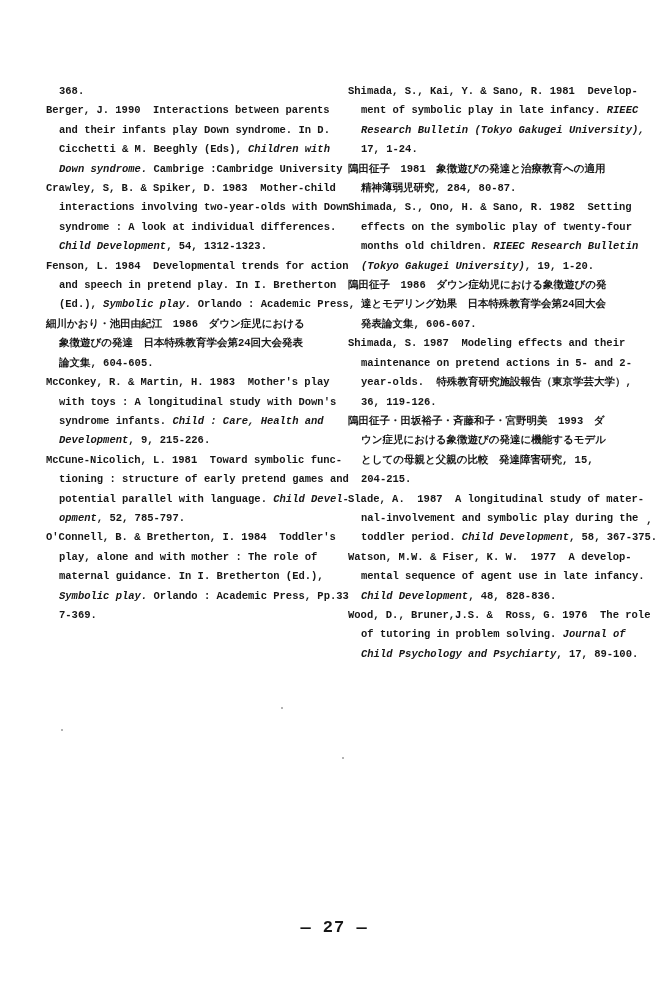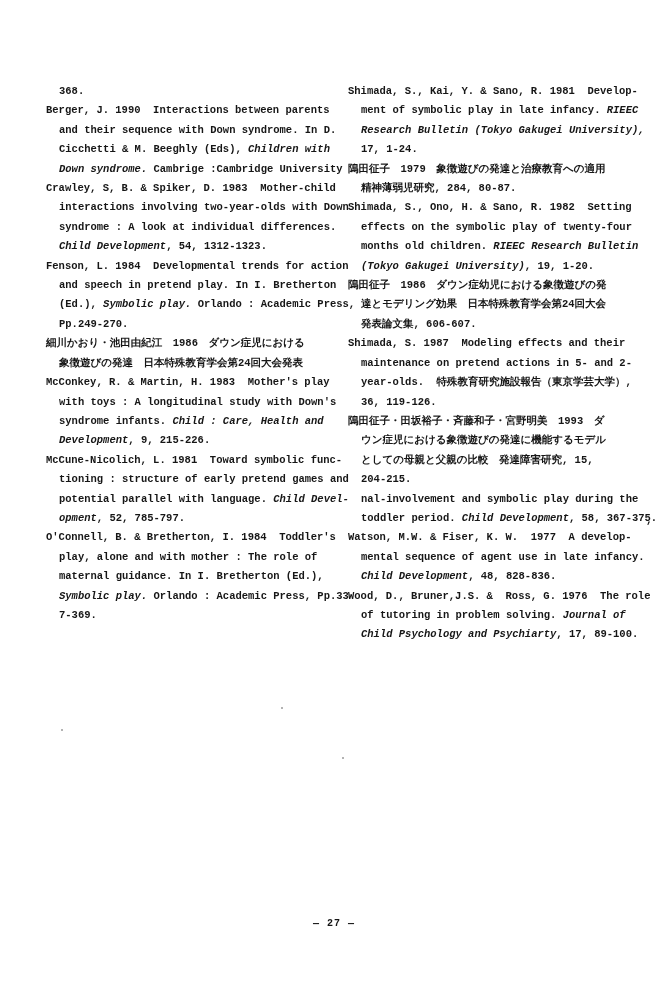--- a/index.html
+++ b/index.html
@@ -31,21 +31,21 @@
   #col-right { left: 348px; }
   .line { white-space: pre; }
   .line.cont { padding-left: 13px; }
   .it { font-style: italic; margin-top: 20px; }
   .page-number {
     position: absolute;
     top: 918px;
     left: 0;
     right: 0;
     text-align: center;
-    font-size: 10px;
+    font-size: 17px;
     font-weight: bold;
     letter-spacing: 1px;
     font-family: "Liberation Mono", "DejaVu Sans Mono", monospace;
   }
   .artifact-comma {
     position: absolute;
     font-size: 11px;
     font-weight: bold;
     line-height: 11px;
     font-family: "Liberation Mono", "DejaVu Sans Mono", monospace;
@@ -62,39 +62,39 @@
 </head>
 <body>
 
 <div class="page" style="color: rgb(22, 22, 22); background: rgb(255, 255, 255);">
   <div class="col" id="col-left">
       <div class="entry">
         <div class="line cont"><span>368.</span></div>
       </div>
       <div class="entry">
         <div class="line"><span>Berger, J. 1990  Interactions between parents</span></div>
-        <div class="line cont"><span>and their sequence with Down syndrome. In D.</span></div>
+        <div class="line cont"><span>and their infants play Down syndrome. In D.</span></div>
         <div class="line cont"><span>Cicchetti &amp; M. Beeghly (Eds), </span><span class="it">Children with</span></div>
         <div class="line cont"><span class="it">Down syndrome.</span><span> Cambrige :Cambridge University</span></div>
       </div>
       <div class="entry">
         <div class="line"><span>Crawley, S, B. &amp; Spiker, D. 1983  Mother-child</span></div>
         <div class="line cont"><span>interactions involving two-year-olds with Down</span></div>
         <div class="line cont"><span>syndrome : A look at individual differences.</span></div>
         <div class="line cont"><span class="it">Child Development</span><span>, 54, 1312-1323.</span></div>
       </div>
       <div class="entry">
         <div class="line"><span>Fenson, L. 1984  Developmental trends for action</span></div>
         <div class="line cont"><span>and speech in pretend play. In I. Bretherton</span></div>
         <div class="line cont"><span>(Ed.), </span><span class="it">Symbolic play.</span><span> Orlando : Academic Press,</span></div>
-        <div class="line cont"><span>Pp.249-270.</span></div>
       </div>
       <div class="entry">
         <div class="line"><span>細川かおり・池田由紀江　1986　ダウン症児における</span></div>
         <div class="line cont"><span>象徴遊びの発達　日本特殊教育学会第24回大会発表</span></div>
+        <div class="line cont"><span>論文集, 604-605.</span></div>
       </div>
       <div class="entry">
         <div class="line"><span>McConkey, R. &amp; Martin, H. 1983  Mother's play</span></div>
         <div class="line cont"><span>with toys : A longitudinal study with Down's</span></div>
         <div class="line cont"><span>syndrome infants. </span><span class="it">Child : Care, Health and</span></div>
         <div class="line cont"><span class="it">Development</span><span>, 9, 215-226.</span></div>
       </div>
       <div class="entry">
         <div class="line"><span>McCune-Nicolich, L. 1981  Toward symbolic func-</span></div>
         <div class="line cont"><span>tioning : structure of early pretend games and</span></div>
@@ -110,21 +110,21 @@
       </div>
     </div>
   <div class="col" id="col-right">
       <div class="entry">
         <div class="line"><span>Shimada, S., Kai, Y. &amp; Sano, R. 1981  Develop-</span></div>
         <div class="line cont"><span>ment of symbolic play in late infancy. </span><span class="it">RIEEC</span></div>
         <div class="line cont"><span class="it">Research Bulletin (Tokyo Gakugei University),</span></div>
         <div class="line cont"><span>17, 1-24.</span></div>
       </div>
       <div class="entry">
-        <div class="line"><span>隝田征子　1979　象徴遊びの発達と治療教育への適用</span></div>
+        <div class="line"><span>隝田征子　1981　象徴遊びの発達と治療教育への適用</span></div>
         <div class="line cont"><span>精神薄弱児研究, 284, 80-87.</span></div>
       </div>
       <div class="entry">
         <div class="line"><span>Shimada, S., Ono, H. &amp; Sano, R. 1982  Setting</span></div>
         <div class="line cont"><span>effects on the symbolic play of twenty-four</span></div>
         <div class="line cont"><span>months old children. </span><span class="it">RIEEC Research Bulletin</span></div>
         <div class="line cont"><span class="it">(Tokyo Gakugei University)</span><span>, 19, 1-20.</span></div>
       </div>
       <div class="entry">
         <div class="line"><span>隝田征子　1986　ダウン症幼児における象徴遊びの発</span></div>
@@ -137,20 +137,21 @@
         <div class="line cont"><span>year-olds.  特殊教育研究施設報告（東京学芸大学）,</span></div>
         <div class="line cont"><span>36, 119-126.</span></div>
       </div>
       <div class="entry">
         <div class="line"><span>隝田征子・田坂裕子・斉藤和子・宮野明美　1993　ダ</span></div>
         <div class="line cont"><span>ウン症児における象徴遊びの発達に機能するモデル</span></div>
         <div class="line cont"><span>としての母親と父親の比較　発達障害研究, 15,</span></div>
         <div class="line cont"><span>204-215.</span></div>
       </div>
       <div class="entry">
+        <div class="line"><span>Slade, A.  1987  A longitudinal study of mater-</span></div>
         <div class="line cont"><span>nal-involvement and symbolic play during the</span></div>
         <div class="line cont"><span>toddler period. </span><span class="it">Child Development</span><span>, 58, 367-375.</span></div>
       </div>
       <div class="entry">
         <div class="line"><span>Watson, M.W. &amp; Fiser, K. W.  1977  A develop-</span></div>
         <div class="line cont"><span>mental sequence of agent use in late infancy.</span></div>
         <div class="line cont"><span class="it">Child Development</span><span>, 48, 828-836.</span></div>
       </div>
       <div class="entry">
         <div class="line"><span>Wood, D., Bruner,J.S. &amp;  Ross, G. 1976  The role</span></div>

